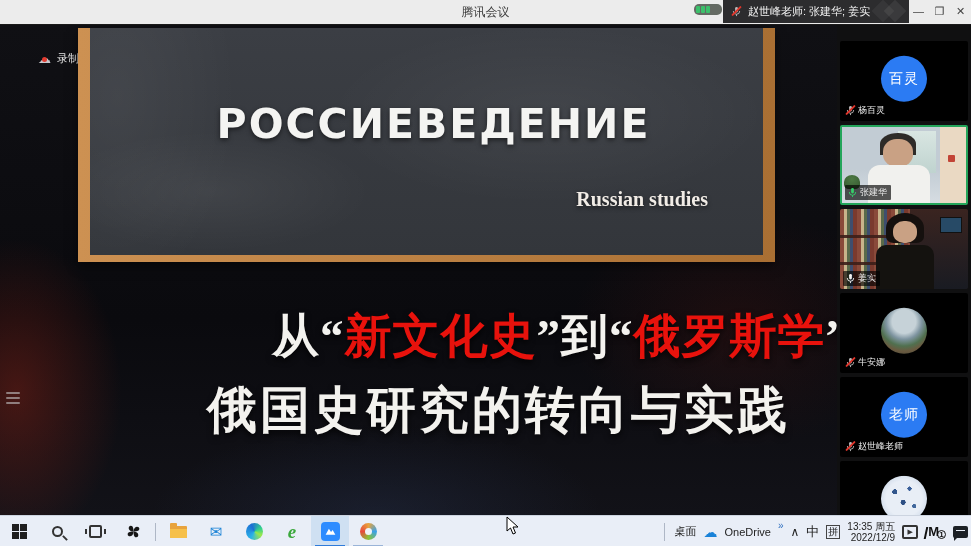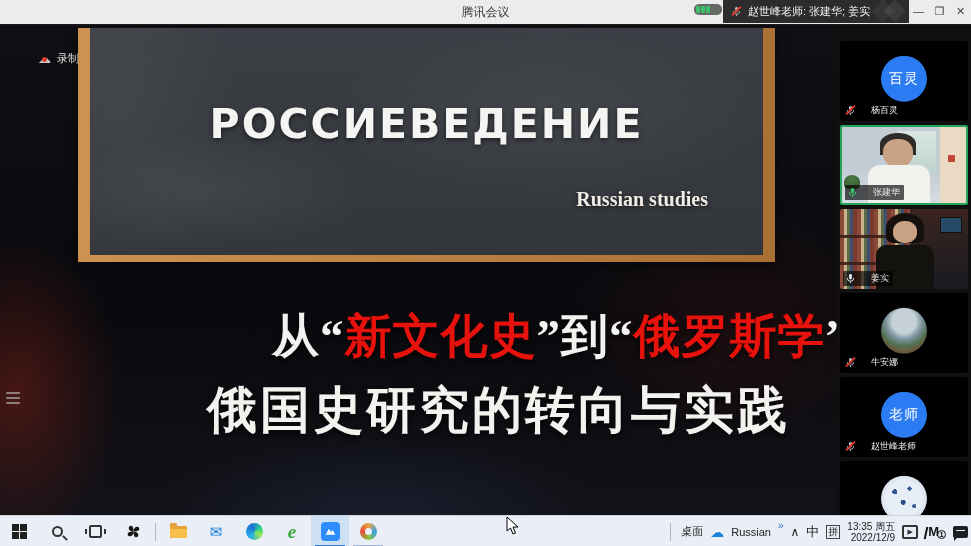--- a/index.html
+++ b/index.html
@@ -35,21 +35,21 @@
   .recbar .cloud::after { content:""; position:absolute; left:4px; top:5px; width:5px; height:5px; background:#e23b30; border-radius:50%; }
   .recbar .rectext { font-size:11px; color:#e2e2e2; }
 
   .board { position:absolute; left:78px; top:3px; width:697px; height:234px; background:linear-gradient(90deg,#cd9152,#a96f33); padding:0 12px 7px 12px; box-shadow:0 4px 10px rgba(0,0,0,.5); }
   .board-in { position:relative; width:100%; height:227px;
     background:
       radial-gradient(160px 60px at 18% 72%, rgba(255,255,255,.06), transparent),
       radial-gradient(220px 90px at 68% 38%, rgba(255,255,255,.05), transparent),
       radial-gradient(120px 200px at 4% 30%, rgba(255,255,255,.05), transparent),
       linear-gradient(#3b3e44, #33363b); }
-  .ru-title { position:absolute; left:0; top:72px; width:100%; text-align:center; color:#f4f4f2;
+  .ru-title { position:absolute; left:7px; top:72px; width:100%; text-align:center; color:#f4f4f2;
     font-family:"DejaVu Sans", sans-serif; font-weight:bold; font-size:41px; letter-spacing:2px; text-shadow:0 2px 5px rgba(0,0,0,.55); }
   .en-title { position:absolute; right:55px; top:160px; color:#f1ece6; font-family:Liberation Serif, serif; font-weight:bold; font-size:20px; text-shadow:0 2px 4px rgba(0,0,0,.5); }
 
   .cn-line { position:absolute; left:0; text-align:right; font-family:"Liberation Serif","DejaVu Serif",serif; font-weight:bold; text-shadow:0 3px 6px rgba(0,0,0,.75); white-space:nowrap; }
   .cn1 { top:280px; width:850px; font-size:47px; letter-spacing:1px; }
   .cn2 { top:352px; width:790px; font-size:50px; letter-spacing:3px; }
   .wt { color:#f3f2ee; } .rd { color:#e8120c; }
 
   .watermark { position:absolute; left:6px; top:367px; width:14px; opacity:.55; }
   .watermark i { display:block; height:2px; background:#cfd3d6; margin-bottom:3px; border-radius:1px; }
@@ -66,21 +66,21 @@
   .tile { position:relative; width:128px; height:80px; background:#000; border-radius:2px; overflow:hidden; flex:0 0 auto; }
   .tile.active { border:2px solid #23a55a; }
   .bigavatar { position:absolute; left:50%; top:50%; transform:translate(-50%,-55%); width:46px; height:46px; border-radius:50%; background:#2b7bf3; color:#fff; font-size:14px; display:flex; align-items:center; justify-content:center; letter-spacing:1px; }
   .photoavatar { position:absolute; left:50%; top:50%; transform:translate(-50%,-55%); width:46px; height:46px; border-radius:50%; }
   .pa-landscape { background:radial-gradient(circle at 50% 30%, #c6d2d8 0 30%, #7e94a0 45%, #50704f 62%, #6a5a40 75%, #3a4438 100%); }
   .pa-flowers { background:radial-gradient(6px 6px at 30% 35%, #31568c 0 40%, transparent 45%),
                 radial-gradient(5px 5px at 62% 28%, #3a609a 0 40%, transparent 45%),
                 radial-gradient(6px 6px at 48% 58%, #2d4f84 0 40%, transparent 45%),
                 radial-gradient(5px 5px at 72% 66%, #41689c 0 40%, transparent 45%),
                 radial-gradient(circle, #e8eef6 0 55%, #b9c9de 100%); }
-  .nametag { position:absolute; left:3px; bottom:3px; display:flex; align-items:center; gap:15px; background:rgba(0,0,0,.65); padding:1px 4px 1px 2px; border-radius:1px; font-size:9px; color:#ededed; white-space:nowrap; }
+  .nametag { position:absolute; left:3px; bottom:3px; display:flex; align-items:center; gap:2px; background:rgba(0,0,0,.65); padding:1px 4px 1px 2px; border-radius:1px; font-size:9px; color:#ededed; white-space:nowrap; }
 
   
   .vid-man { position:absolute; inset:0; background:linear-gradient(180deg,#c2ccd4 0 55%, #d6dde2 100%); }
   .vid-man .shelf { position:absolute; right:0; top:0; width:26px; height:100%; background:#ead9c3; }
   .vid-man .shelf::after { content:""; position:absolute; left:8px; top:28px; width:7px; height:7px; background:#c24436; border-radius:1px; }
   .vid-man .window { position:absolute; left:56px; top:4px; width:38px; height:42px; background:linear-gradient(#d9e6e2,#bfd3cf); }
   .vid-man .plant { position:absolute; left:2px; bottom:14px; width:16px; height:14px; background:radial-gradient(circle at 50% 30%, #4d7a44, #35572f); border-radius:50% 50% 30% 30%; }
   .vid-man .hair { position:absolute; left:38px; top:6px; width:36px; height:22px; background:#2e2b28; border-radius:50% 50% 0 0; }
   .vid-man .face { position:absolute; left:41px; top:12px; width:30px; height:28px; background:#c9a184; border-radius:45%; }
   .vid-man .body { position:absolute; left:26px; top:38px; width:62px; height:42px; background:#f1f1ee; border-radius:12px 12px 0 0; }
@@ -346,21 +346,21 @@
       <div class="tb-btn">
         <span class="swirlicon"></span>
         <span class="underline" style="background:#9ab4d8"></span>
       </div>
     </div>
 
     <div class="tb-right">
       <span class="tb-sep"></span>
       <span>桌面</span>
       <span class="cloudicon">☁</span>
-      <span>Russian</span>
+      <span>OneDrive</span>
       <span class="deskchev">»</span>
       <span style="font-size:12px;">∧</span>
       <span style="font-size:13px;">中</span>
       <span class="pinbox">拼</span>
       <span class="clock">
         <span>13:35 周五</span><br>
         <span>2022/12/9</span>
       </span>
       <span class="playtray">▶</span>
       <span class="imeicon"><span class="bar"></span>M<span class="one">1</span></span>

